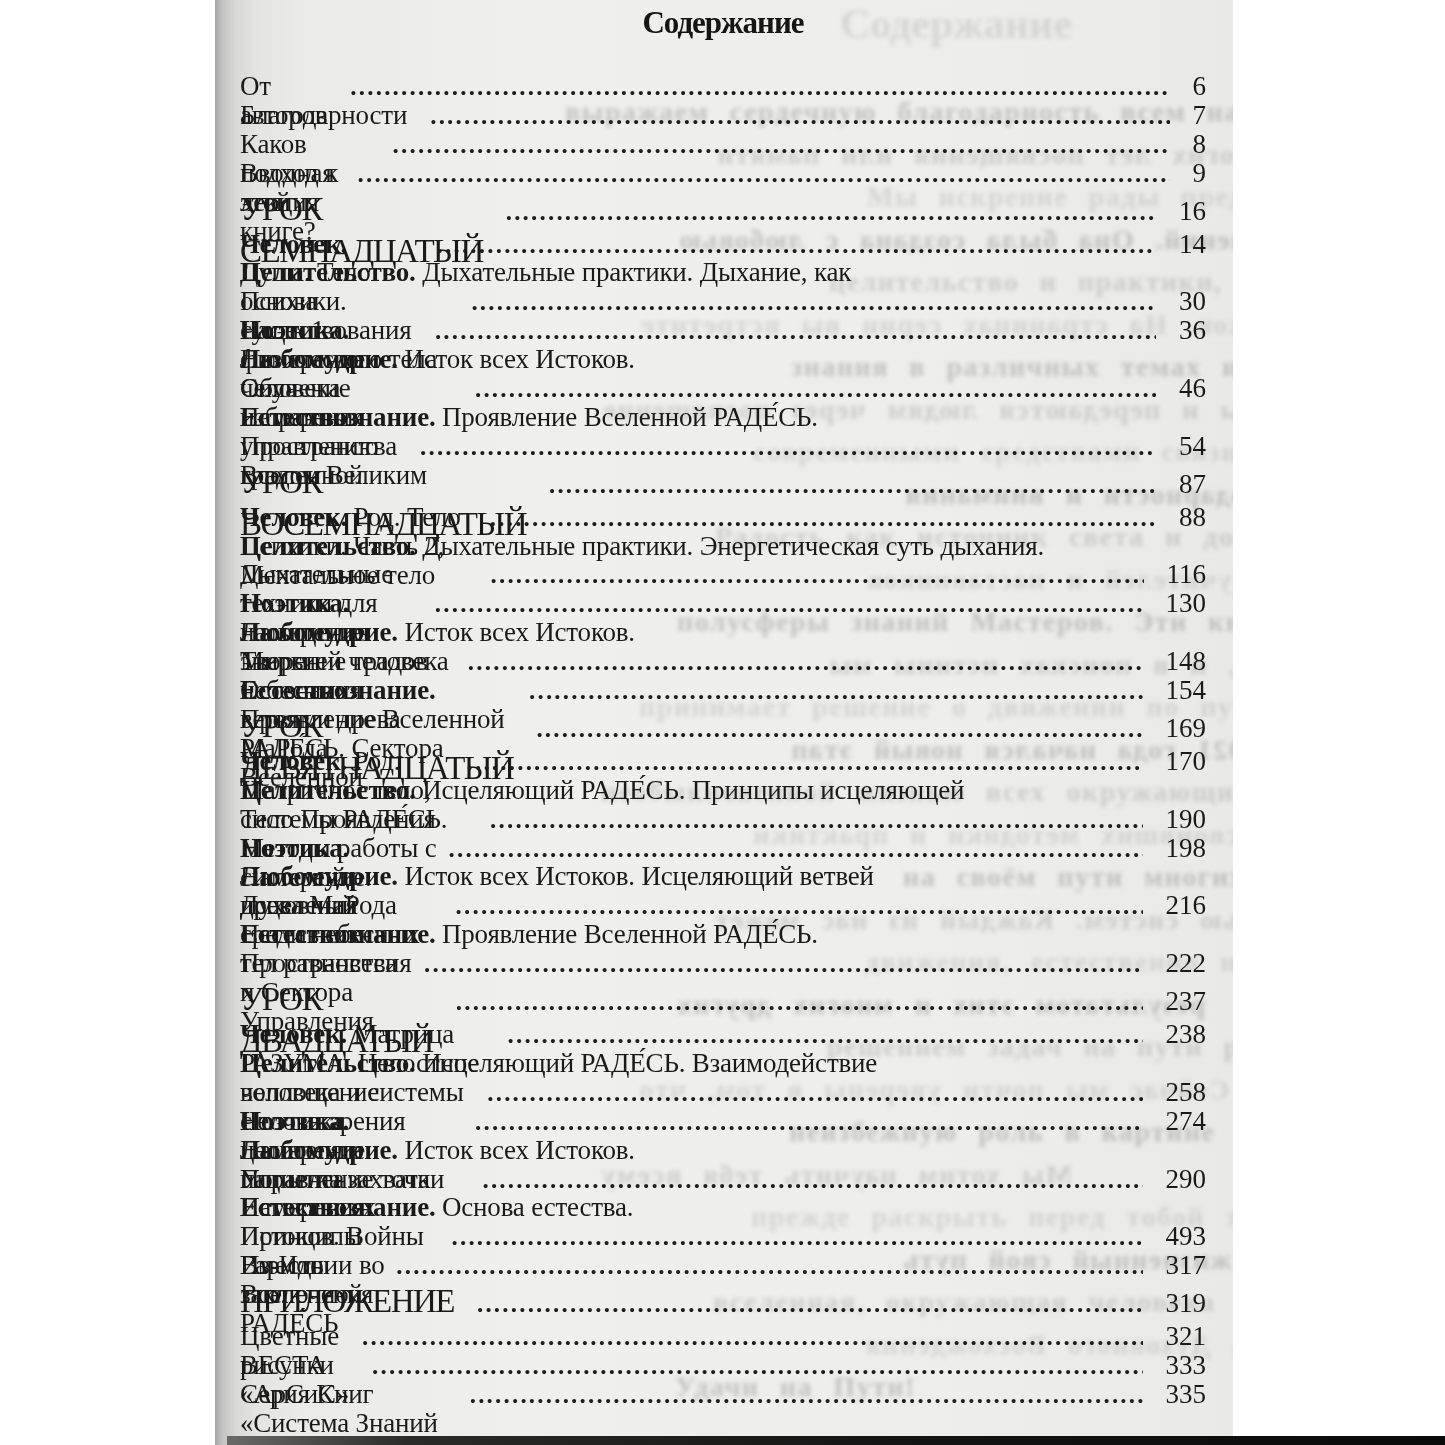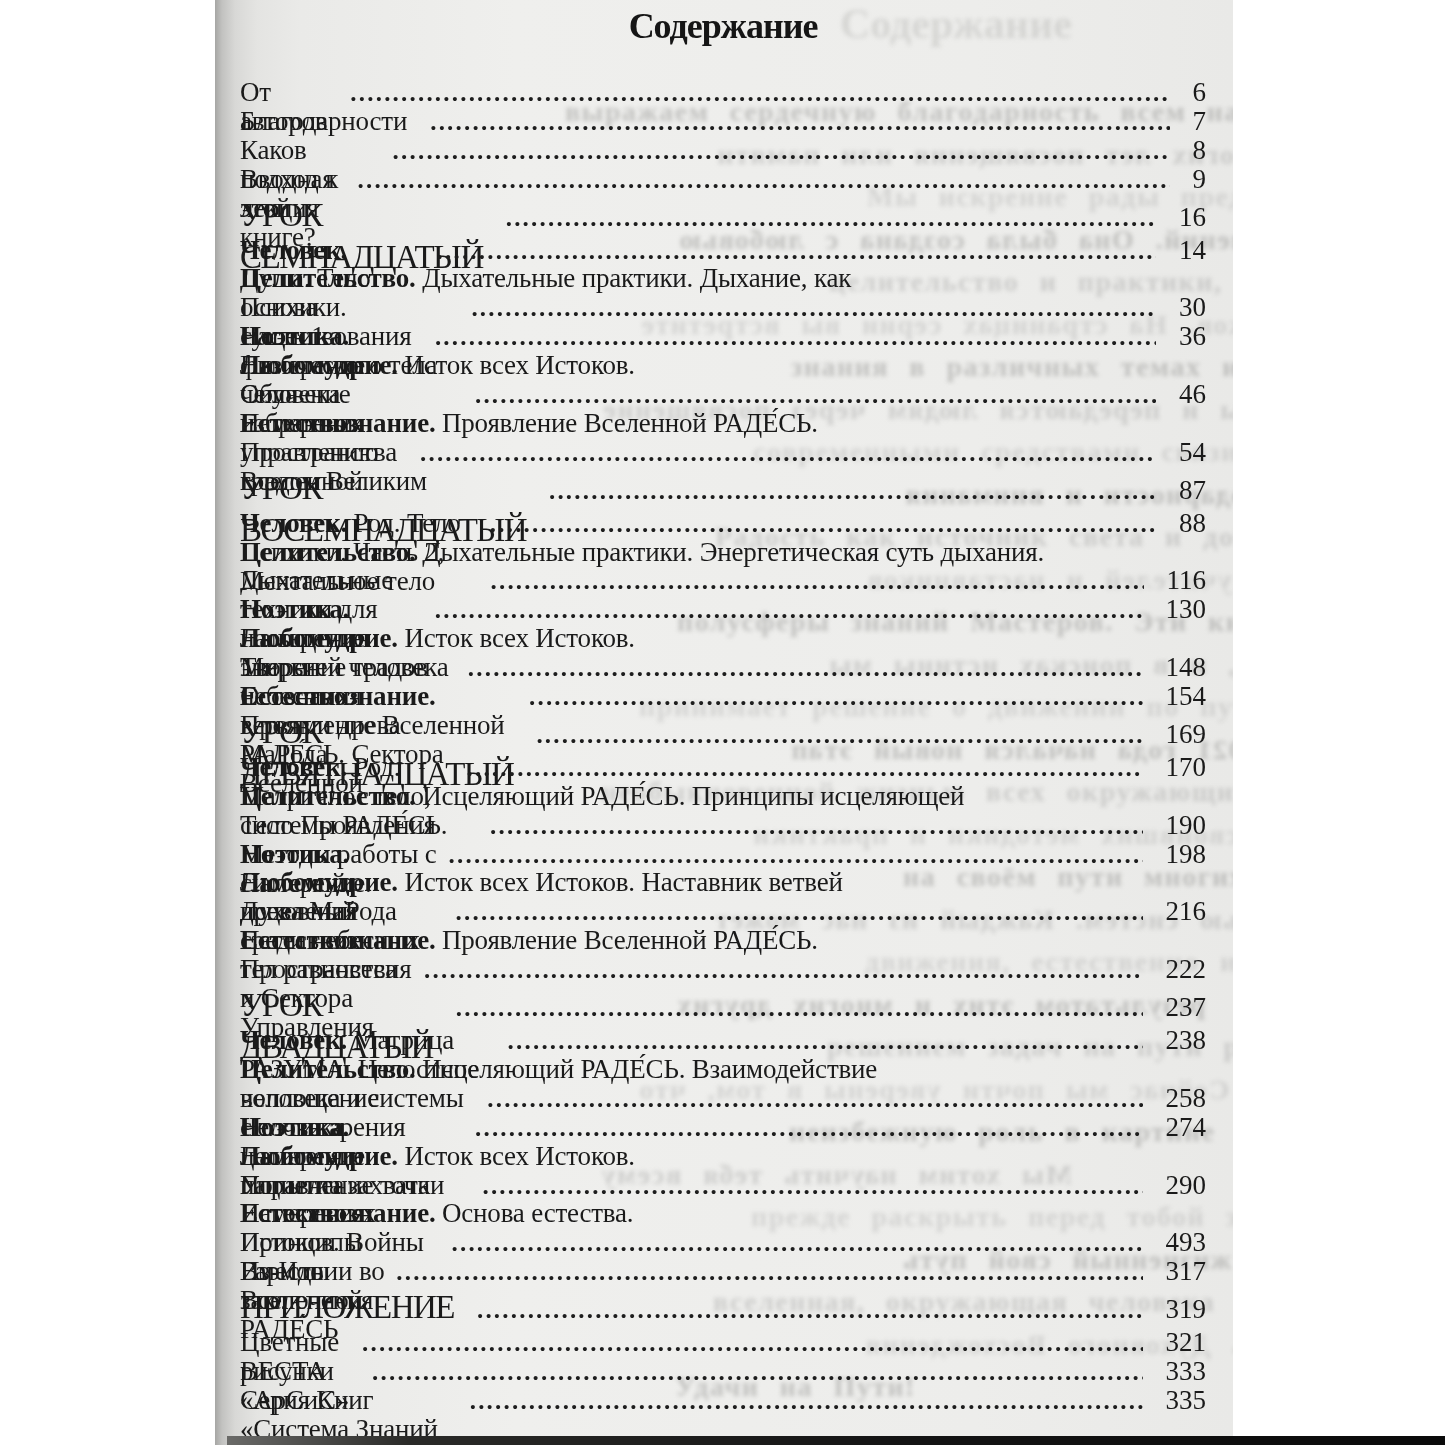--- a/index.html
+++ b/index.html
@@ -22,21 +22,21 @@
     position:absolute;white-space:nowrap;color:#8d8d8b;
     font-size:28px;font-weight:bold;letter-spacing:1.5px;word-spacing:12px;
   }
   .ghost-title{
     position:absolute;left:625px;top:0;white-space:nowrap;color:#9a9a98;
     font-size:42px;font-weight:bold;opacity:.28;
   }
   .content{position:absolute;left:25px;top:0;width:966px;color:#1a1a1a;}
   .title{
     margin-top:5px;text-align:center;
-    font-size:36px;font-weight:bold;letter-spacing:-1px;color:#151515;
+    font-size:31px;font-weight:bold;letter-spacing:-1px;color:#151515;
   }
   .list{margin-top:31px;}
   .row{
     display:flex;align-items:baseline;
     height:28.9px;line-height:28.9px;font-size:27px;letter-spacing:-0.2px;gap:22px;
   }
   .row.heading{height:42px;line-height:42px;font-size:33px;letter-spacing:-1.5px;}
   .row .label b{font-weight:bold;margin-top:28px;}
   .leader{
     flex:1 1 auto;overflow:hidden;white-space:nowrap;min-width:8px;
@@ -237,21 +237,21 @@
     <span class="page-num">190</span>
   </div>
 
   <div class="row">
     <span class="label"><b class="lead">Ноэтика.</b><span class="rest"> Намерение. Духовный Наставник</span></span>
     <span class="leader">............................................................................................................................................................................................................................</span>
     <span class="page-num">198</span>
   </div>
 
   <div class="row">
-    <span class="label"><b class="lead">Любомудрие.</b><span class="rest"> Исток всех Истоков. Наставник ветвей</span></span>
+    <span class="label"><b class="lead">Любомудрие.</b><span class="rest"> Исток всех Истоков. Исцеляющий ветвей</span></span>
 
   </div>
 
   <div class="row">
     <span class="label"><span class="rest">древа МаРода среди небесных тел равновесия</span></span>
     <span class="leader">............................................................................................................................................................................................................................</span>
     <span class="page-num">216</span>
   </div>
 
   <div class="row">

